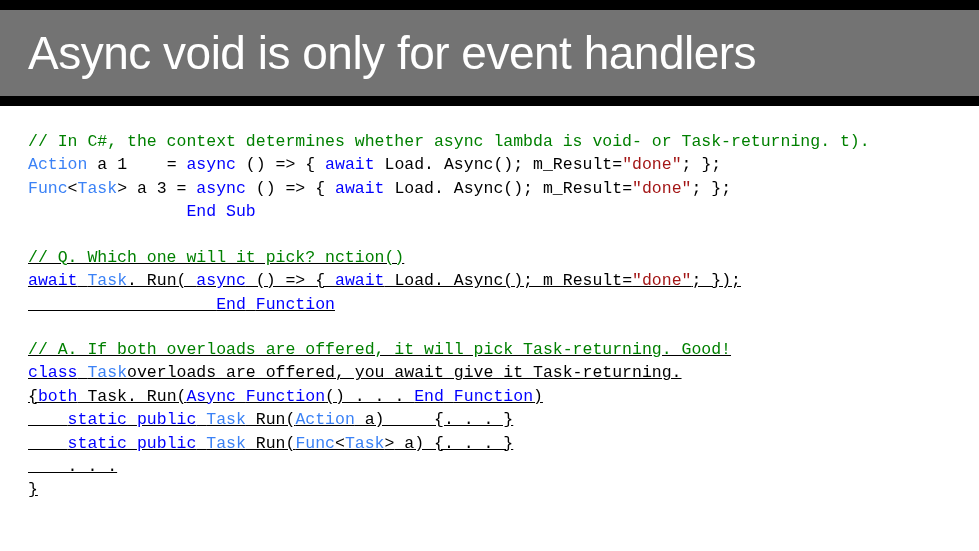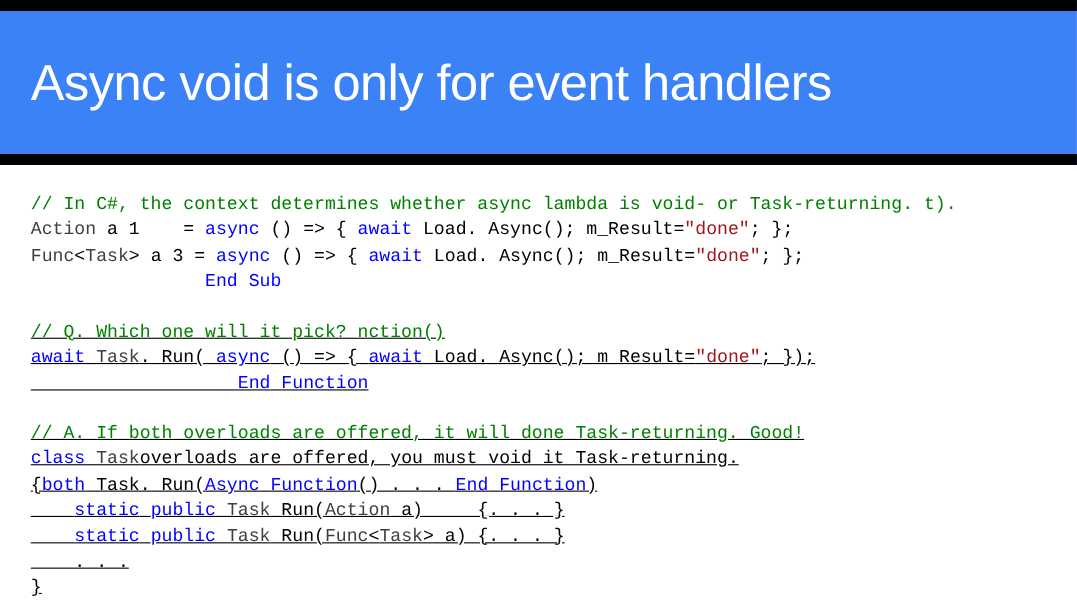--- a/index.html
+++ b/index.html
@@ -4,22 +4,22 @@
   <style>
     * { margin: 0; padding: 0; box-sizing: border-box; }
     body {
       width: 979px;
       height: 551px;
       background: #fff;
       font-family: 'Segoe UI', Arial, sans-serif;
       overflow: hidden;
     }
     .header {
-      background: #3b82f6;
-      height: 150px;
+      background: #737373;
+      height: 106px;
       border-top: 10px solid #000;
       border-bottom: 10px solid #000;
       padding-left: 28px;
       display: flex;
       align-items: center;
     }
     .title {
       color: #fff;
       font-size: 46px;
       font-weight: 300;
@@ -30,21 +30,21 @@
     }
     .code-block {
       font-family: 'Consolas', 'Courier New', monospace;
       font-size: 16.5px;
       line-height: 1.42;
       color: #000;
       white-space: pre;
     }
     .code-block + .code-block { margin-top: 22px; text-decoration: underline; }
     .c  { color: #008000; margin-top: 34px; }   
-    .t  { color: #404040; }   
+    .t  { color: #3b82f6; }   
     .k  { color: #0000ff; }   
     .s  { color: #a31515; }   
   </style>
 </head>
 <body>
 
 <div class="header">
   <h1 class="title">Async void is only for event handlers</h1>
 </div>
 
@@ -52,21 +52,21 @@
 
   <div class="code-block"><span class="c">// In C#, the context determines whether async lambda is void- or Task-returning. t).</span>
 <span class="t">Action</span><span> a 1    = </span><span class="k">async</span><span> () =&gt; { </span><span class="k">await</span><span> Load. Async(); m_Result=</span><span class="s">"done"</span><span>; };</span>
 <span class="t">Func</span><span>&lt;</span><span class="t">Task</span><span>&gt;</span><span> a 3 = </span><span class="k">async</span><span> () =&gt; { </span><span class="k">await</span><span> Load. Async(); m_Result=</span><span class="s">"done"</span><span>; };</span>
 <span>                </span><span class="k">End</span><span> </span><span class="k">Sub</span></div>
 
   <div class="code-block"><span class="c">// Q. Which one will it pick? nction()</span>
 <span class="k">await</span><span> </span><span class="t">Task</span><span>. Run( </span><span class="k">async</span><span> () =&gt; { </span><span class="k">await</span><span> Load. Async(); m_Result=</span><span class="s">"done"</span><span>; });</span>
 <span>                   </span><span class="k">End</span><span> </span><span class="k">Function</span></div>
 
-  <div class="code-block"><span class="c">// A. If both overloads are offered, it will done Task-returning. Good!</span>
-<span class="k">class</span><span> </span><span class="t">Task</span><span>overloads are offered, you must void it Task-returning.</span>
+  <div class="code-block"><span class="c">// A. If both overloads are offered, it will pick Task-returning. Good!</span>
+<span class="k">class</span><span> </span><span class="t">Task</span><span>overloads are offered, you await give it Task-returning.</span>
 <span>{</span><span class="k">both</span><span> Task. Run(</span><span class="k">Async</span><span> </span><span class="k">Function</span><span>() . . . </span><span class="k">End</span><span> </span><span class="k">Function</span><span>)</span>
 <span>    </span><span class="k">static</span><span> </span><span class="k">public</span><span> </span><span class="t">Task</span><span> Run(</span><span class="t">Action</span><span> a)     {. . . }</span>
 <span>    </span><span class="k">static</span><span> </span><span class="k">public</span><span> </span><span class="t">Task</span><span> Run(</span><span class="t">Func</span><span>&lt;</span><span class="t">Task</span><span>&gt;</span><span> a) {. . . }</span>
 <span>    . . .</span>
 <span>}</span></div>
 
 </div>
 
 </body></html>

